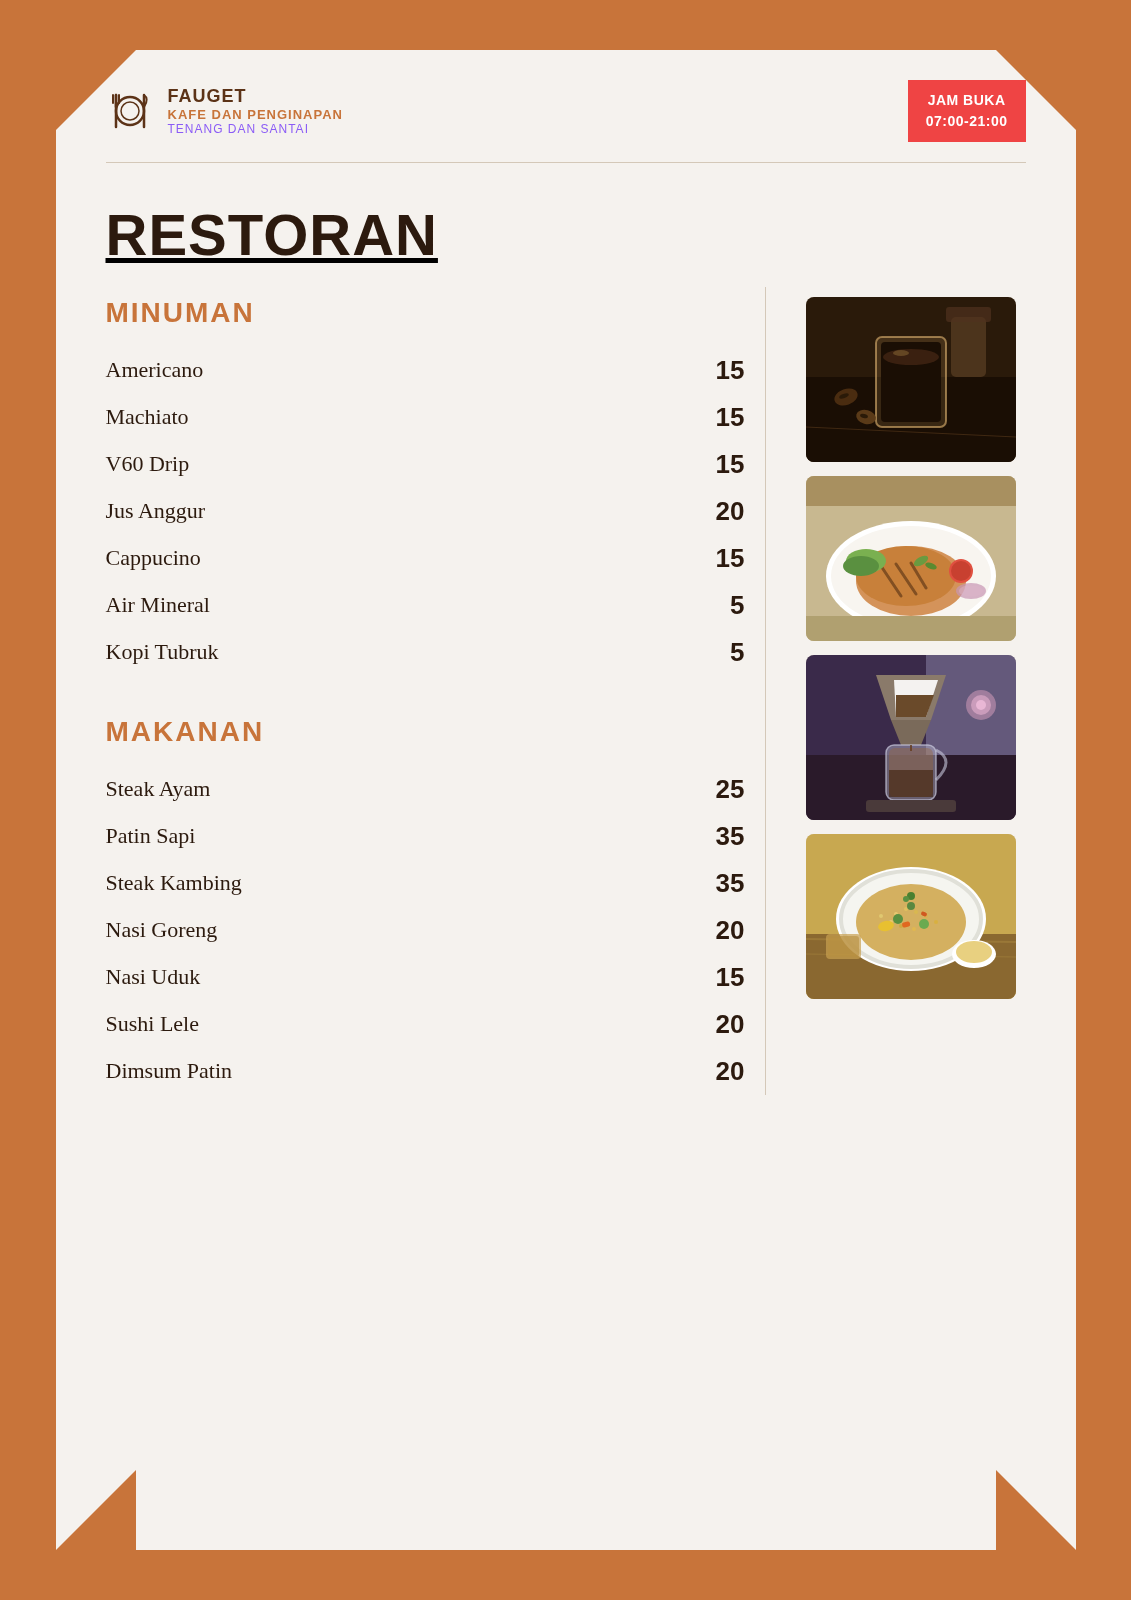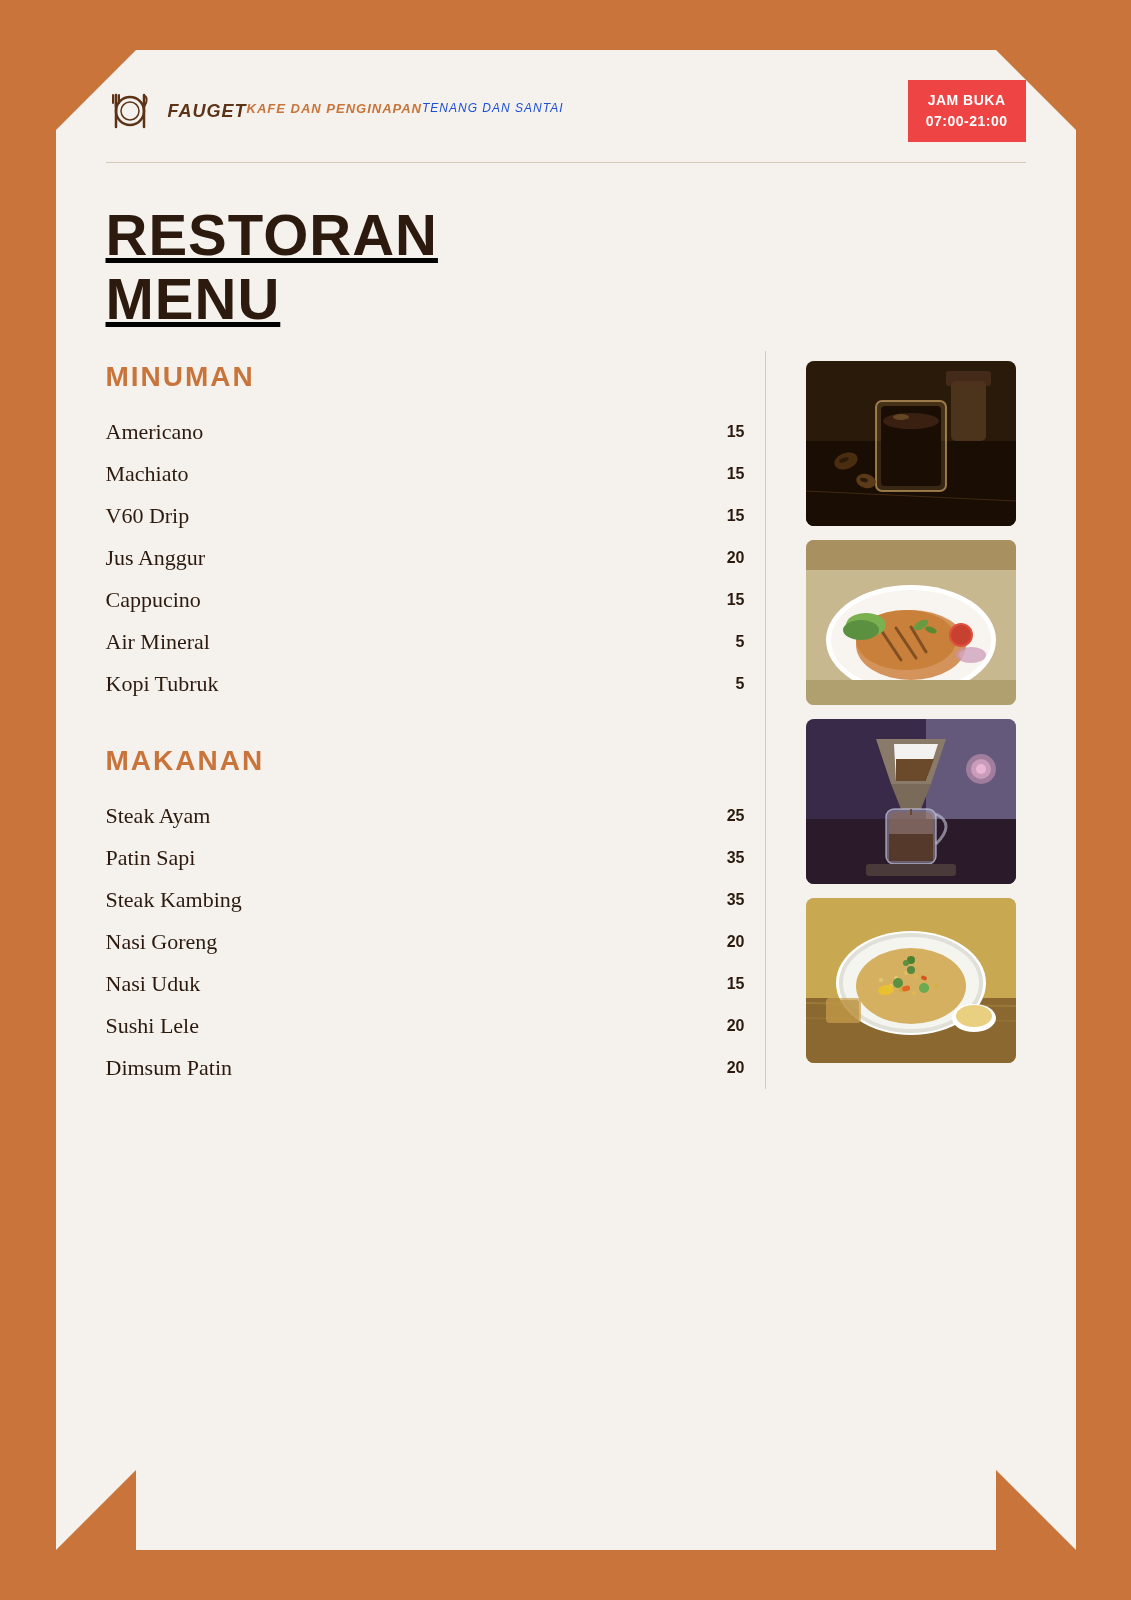--- a/index.html
+++ b/index.html
@@ -75,22 +75,21 @@
       font-size: 28px;
     }
 
     .logo-icon svg {
       width: 48px;
       height: 48px;
     }
 
     .logo-text {
       display: flex;
-      flex-direction: row;
-      font-style: italic;
+      flex-direction: column;
     }
 
     .logo-name {
       font-family: Arial, Helvetica, sans-serif;
       font-weight: 900;
       font-size: 18px;
       color: #5c3317;
       letter-spacing: 1px;
     }
 
@@ -100,21 +99,21 @@
       font-size: 13px;
       color: #c8743a;
       letter-spacing: 1px;
       text-align: right;
     }
 
     .logo-sub2 {
       font-family: Arial, Helvetica, sans-serif;
       font-weight: 400;
       font-size: 12px;
-      color: #1d4ed8;
+      color: #8b5cf6;
       letter-spacing: 1px;
     }
 
     .hours-box {
       background: #ef4444;
       color: white;
       padding: 10px 18px;
       text-align: center;
       font-family: Arial, Helvetica, sans-serif;
       font-weight: 700;
@@ -186,21 +185,21 @@
     .item-name {
       font-family: Georgia, serif;
       font-size: 22px;
       color: #2c1a0e;
       font-weight: 400;
     }
 
     .item-price {
       font-family: Arial, Helvetica, sans-serif;
       font-weight: 900;
-      font-size: 16px;
+      font-size: 26px;
       color: #2c1a0e;
       min-width: 40px;
       text-align: right;
     }
 
     .section-gap {
       height: 30px;
     }
 
     
@@ -255,21 +254,20 @@
       <div>JAM BUKA</div>
       <div>07:00-21:00</div>
     </div>
   </div>
 
   <div class="header-divider"></div>
 
   <div class="main-title">
     <h1>
       <span>RESTORAN</span><br>
-      <span>MENU</span>
     </h1>
   </div>
 
   <div class="content">
 
     <div class="menu-col">
 
       <div class="section-title">MINUMAN</div>
 
       <div class="menu-item">

